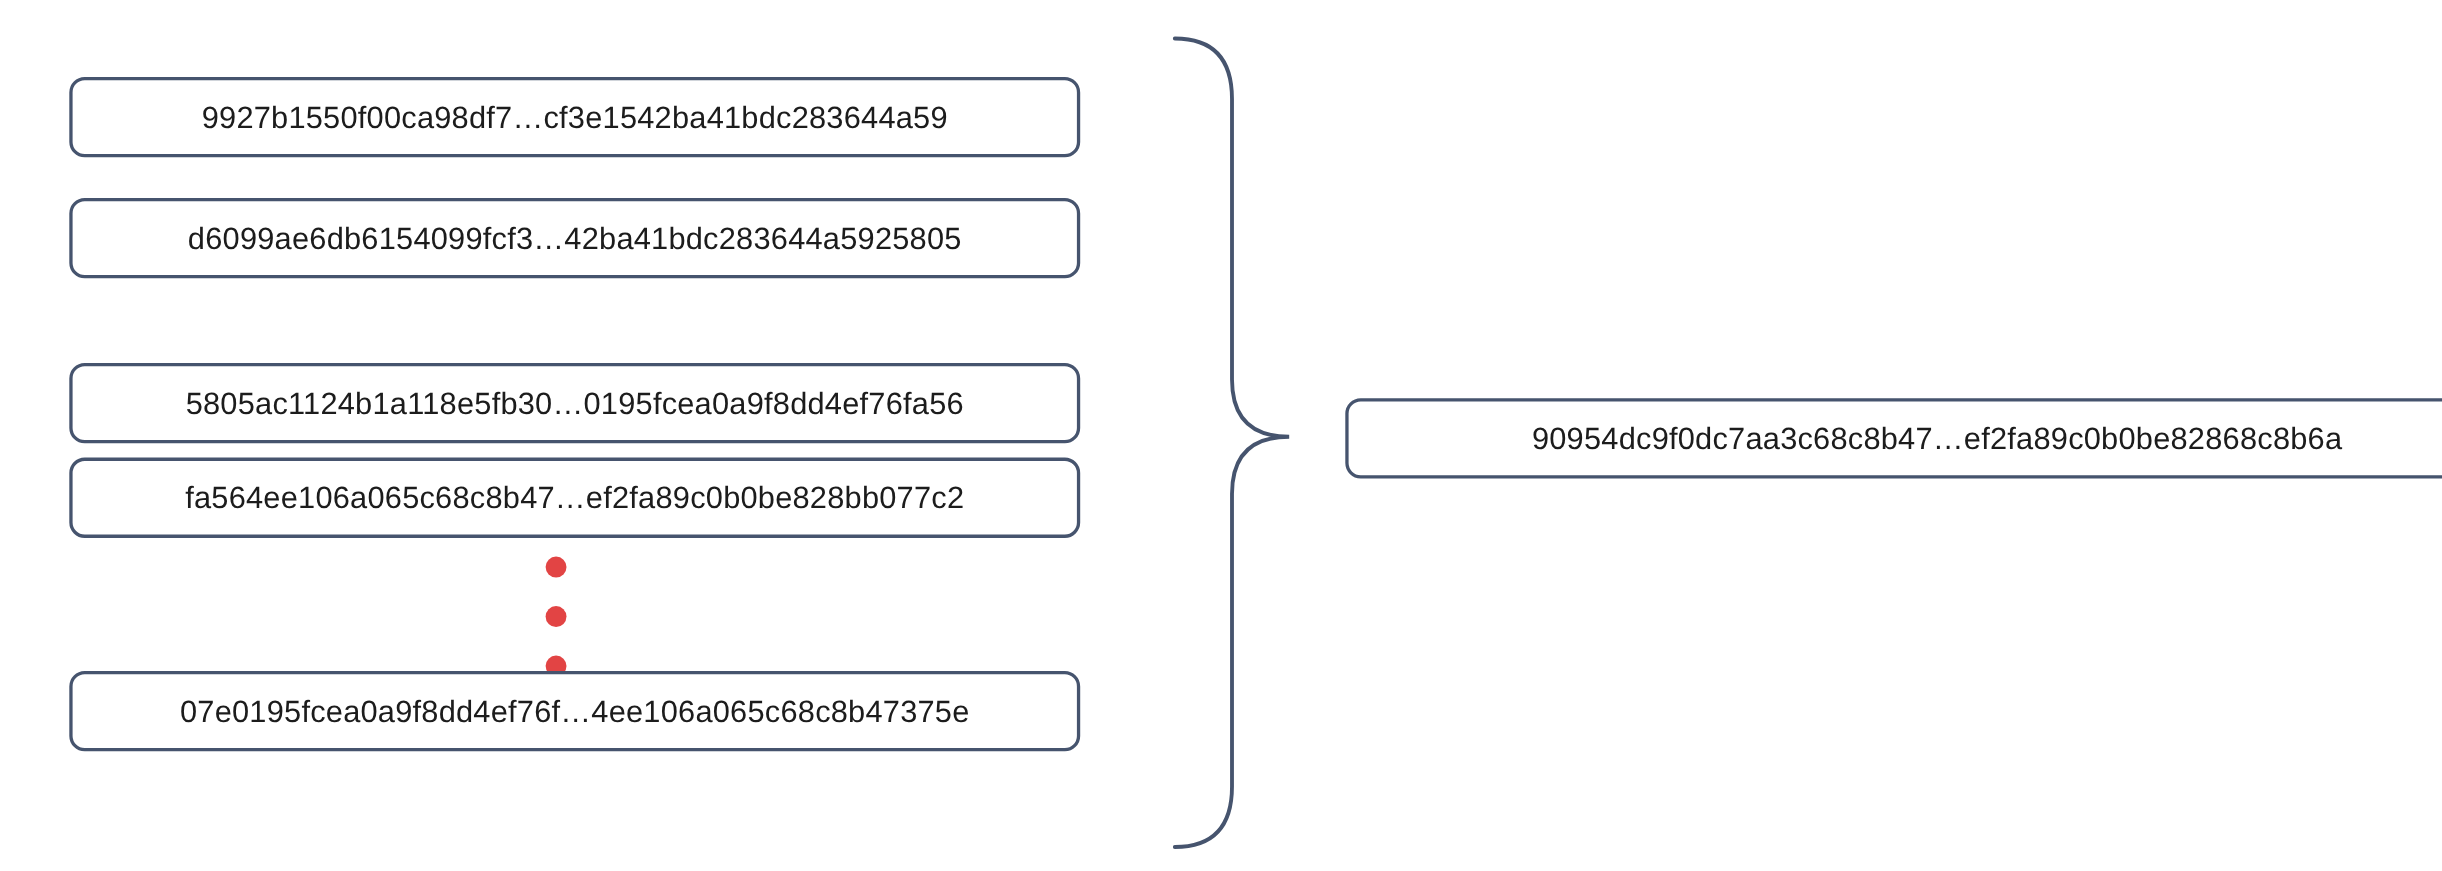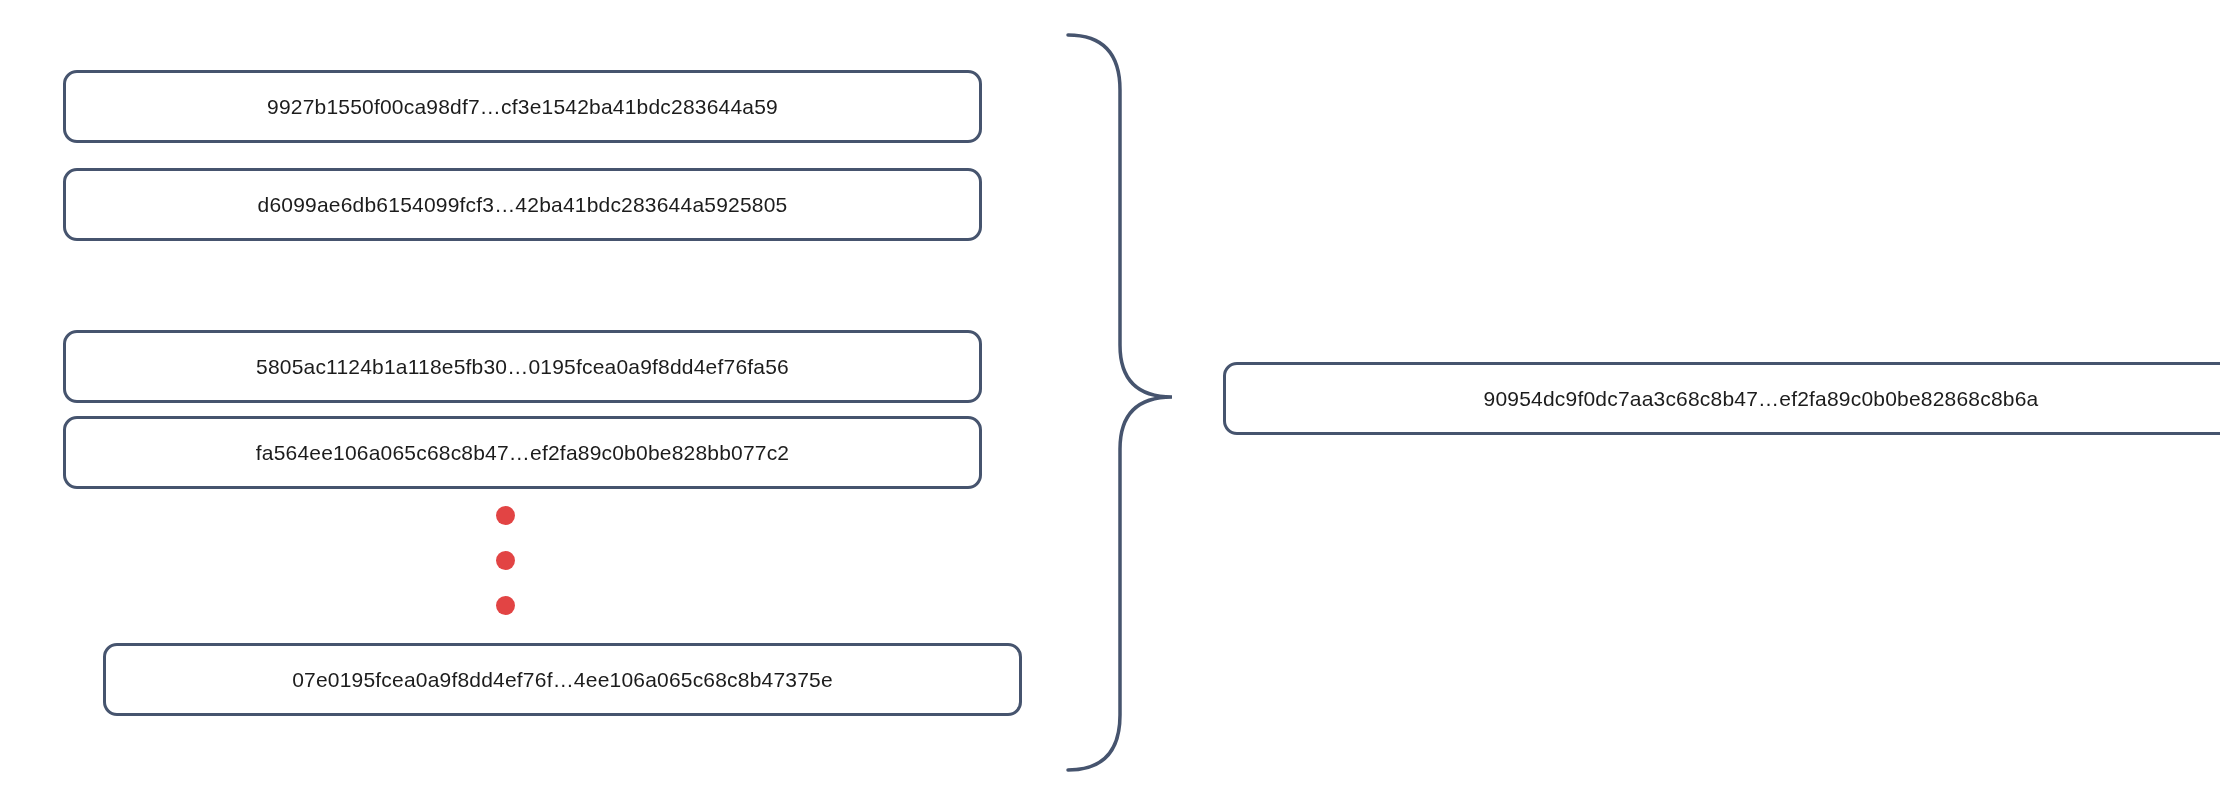--- a/index.html
+++ b/index.html
@@ -23,31 +23,31 @@
     height: 73px;
     border: 3px solid #46546e;
     border-radius: 14px;
     background: #ffffff;
     display: flex;
     align-items: center;
     justify-content: center;
     box-sizing: border-box;
   }
   .hash-box span {
-    font-size: 21px;
+    font-size: 28px;
     color: #1c1c1c;
     letter-spacing: 0.2px;
     white-space: nowrap;
   }
   .left-box  { left: 63px;  width: 919px; }
   .b0 { top: 70px;  }
-  .b1 { top: 168px; }
+  .b1 { top: 180px; }
   .b2 { top: 290px; margin-top: 40px; }
   .b3 { top: 416px; }
-  .b4 { top: 643px; margin-left: 40px; }
+  .b4 { top: 610px; }
   .result-box { left: 1223px; top: 362px; width: 1076px; }
 
   .dot {
     position: absolute;
     width: 19px;
     height: 19px;
     border-radius: 50%;
     background: #e24444;
     left: 496px;
   }

